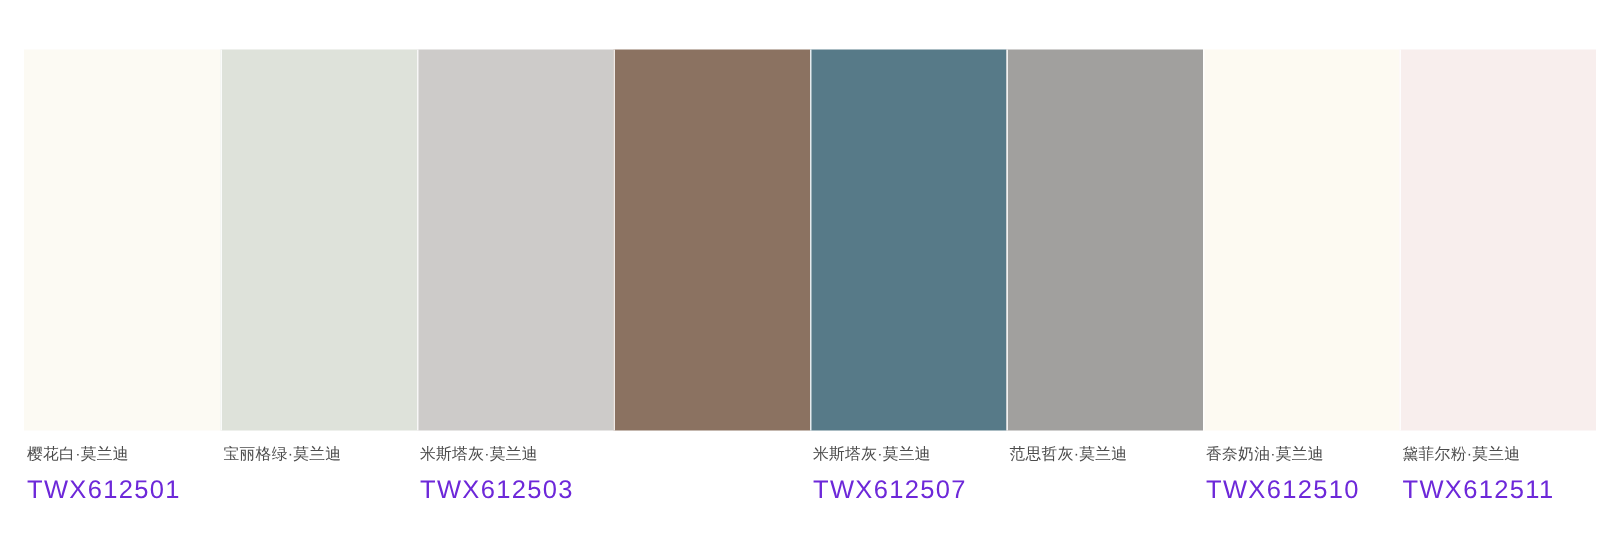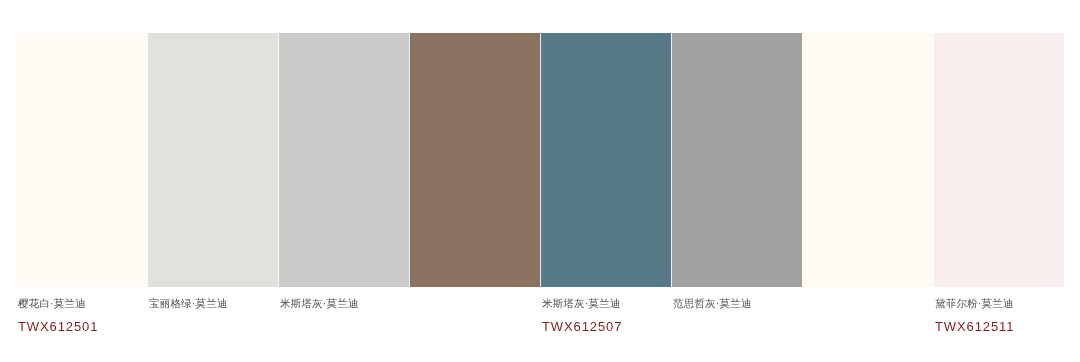--- a/index.html
+++ b/index.html
@@ -60,23 +60,23 @@
   }
   .caption-name {
     font-size: 10.5px;
     line-height: 14px;
     color: #4c4c4c;
     letter-spacing: 0.2px;
     white-space: nowrap;
   }
   .caption-code {
     margin-top: 9px;
-    font-size: 13px;
+    font-size: 17px;
     line-height: 16px;
-    color: #7f1d1d;
+    color: #6d28d9;
     letter-spacing: 0.9px;
     white-space: nowrap;
   }
 </style>
 </head>
 <body>
 
 <div id="palette-board" style="background-color: rgb(255, 255, 255);">
 
   <div id="swatch-strip">
@@ -109,31 +109,34 @@
   <div id="caption-strip">
     <div class="caption-cell">
       <div class="caption-name">樱花白·莫兰迪</div>
       <div class="caption-code">TWX612501</div>
     </div>
     <div class="caption-cell">
       <div class="caption-name">宝丽格绿·莫兰迪</div>
     </div>
     <div class="caption-cell">
       <div class="caption-name">米斯塔灰·莫兰迪</div>
+      <div class="caption-code">TWX612503</div>
     </div>
     <div class="caption-cell">
     </div>
     <div class="caption-cell">
       <div class="caption-name">米斯塔灰·莫兰迪</div>
       <div class="caption-code">TWX612507</div>
     </div>
     <div class="caption-cell">
       <div class="caption-name">范思哲灰·莫兰迪</div>
     </div>
     <div class="caption-cell">
+      <div class="caption-name">香奈奶油·莫兰迪</div>
+      <div class="caption-code">TWX612510</div>
     </div>
     <div class="caption-cell">
       <div class="caption-name">黛菲尔粉·莫兰迪</div>
       <div class="caption-code">TWX612511</div>
     </div>
   </div>
 
 </div>
 
 </body></html>

